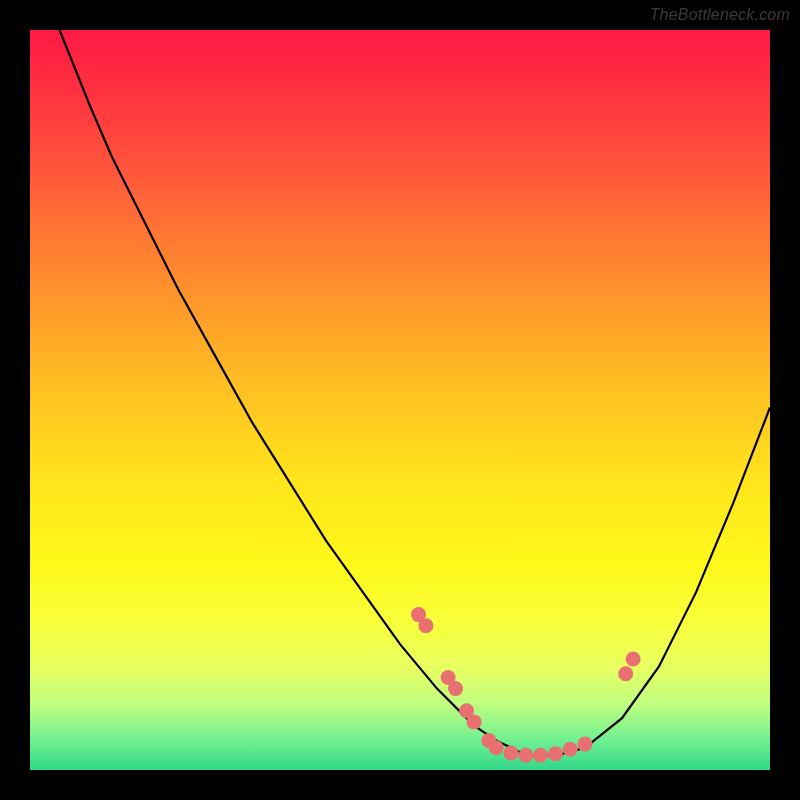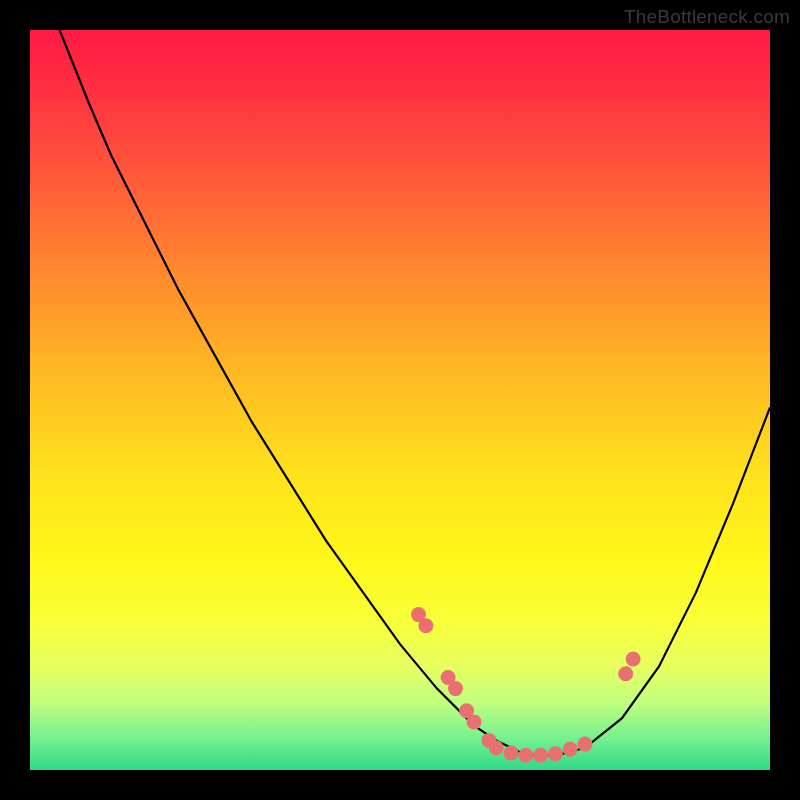--- a/index.html
+++ b/index.html
@@ -29,23 +29,24 @@
       #e8ff60 86%,
       #c0ff80 91%,
       #70f090 96%,
       #30d888 100%);
   }
   .watermark {
     position: absolute;
     top: 6px;
     right: 10px;
     color: #3a3a3a;
-    font-size: 19px;
+    font-size: 16px;
     font-weight: 500;
     letter-spacing: 0.2px;
+    font-style: italic;
   }
   svg.plot {
     position: absolute;
     left: 0;
     top: 0;
     width: 740px;
     height: 740px;
   }
   .curve {
     fill: none;

